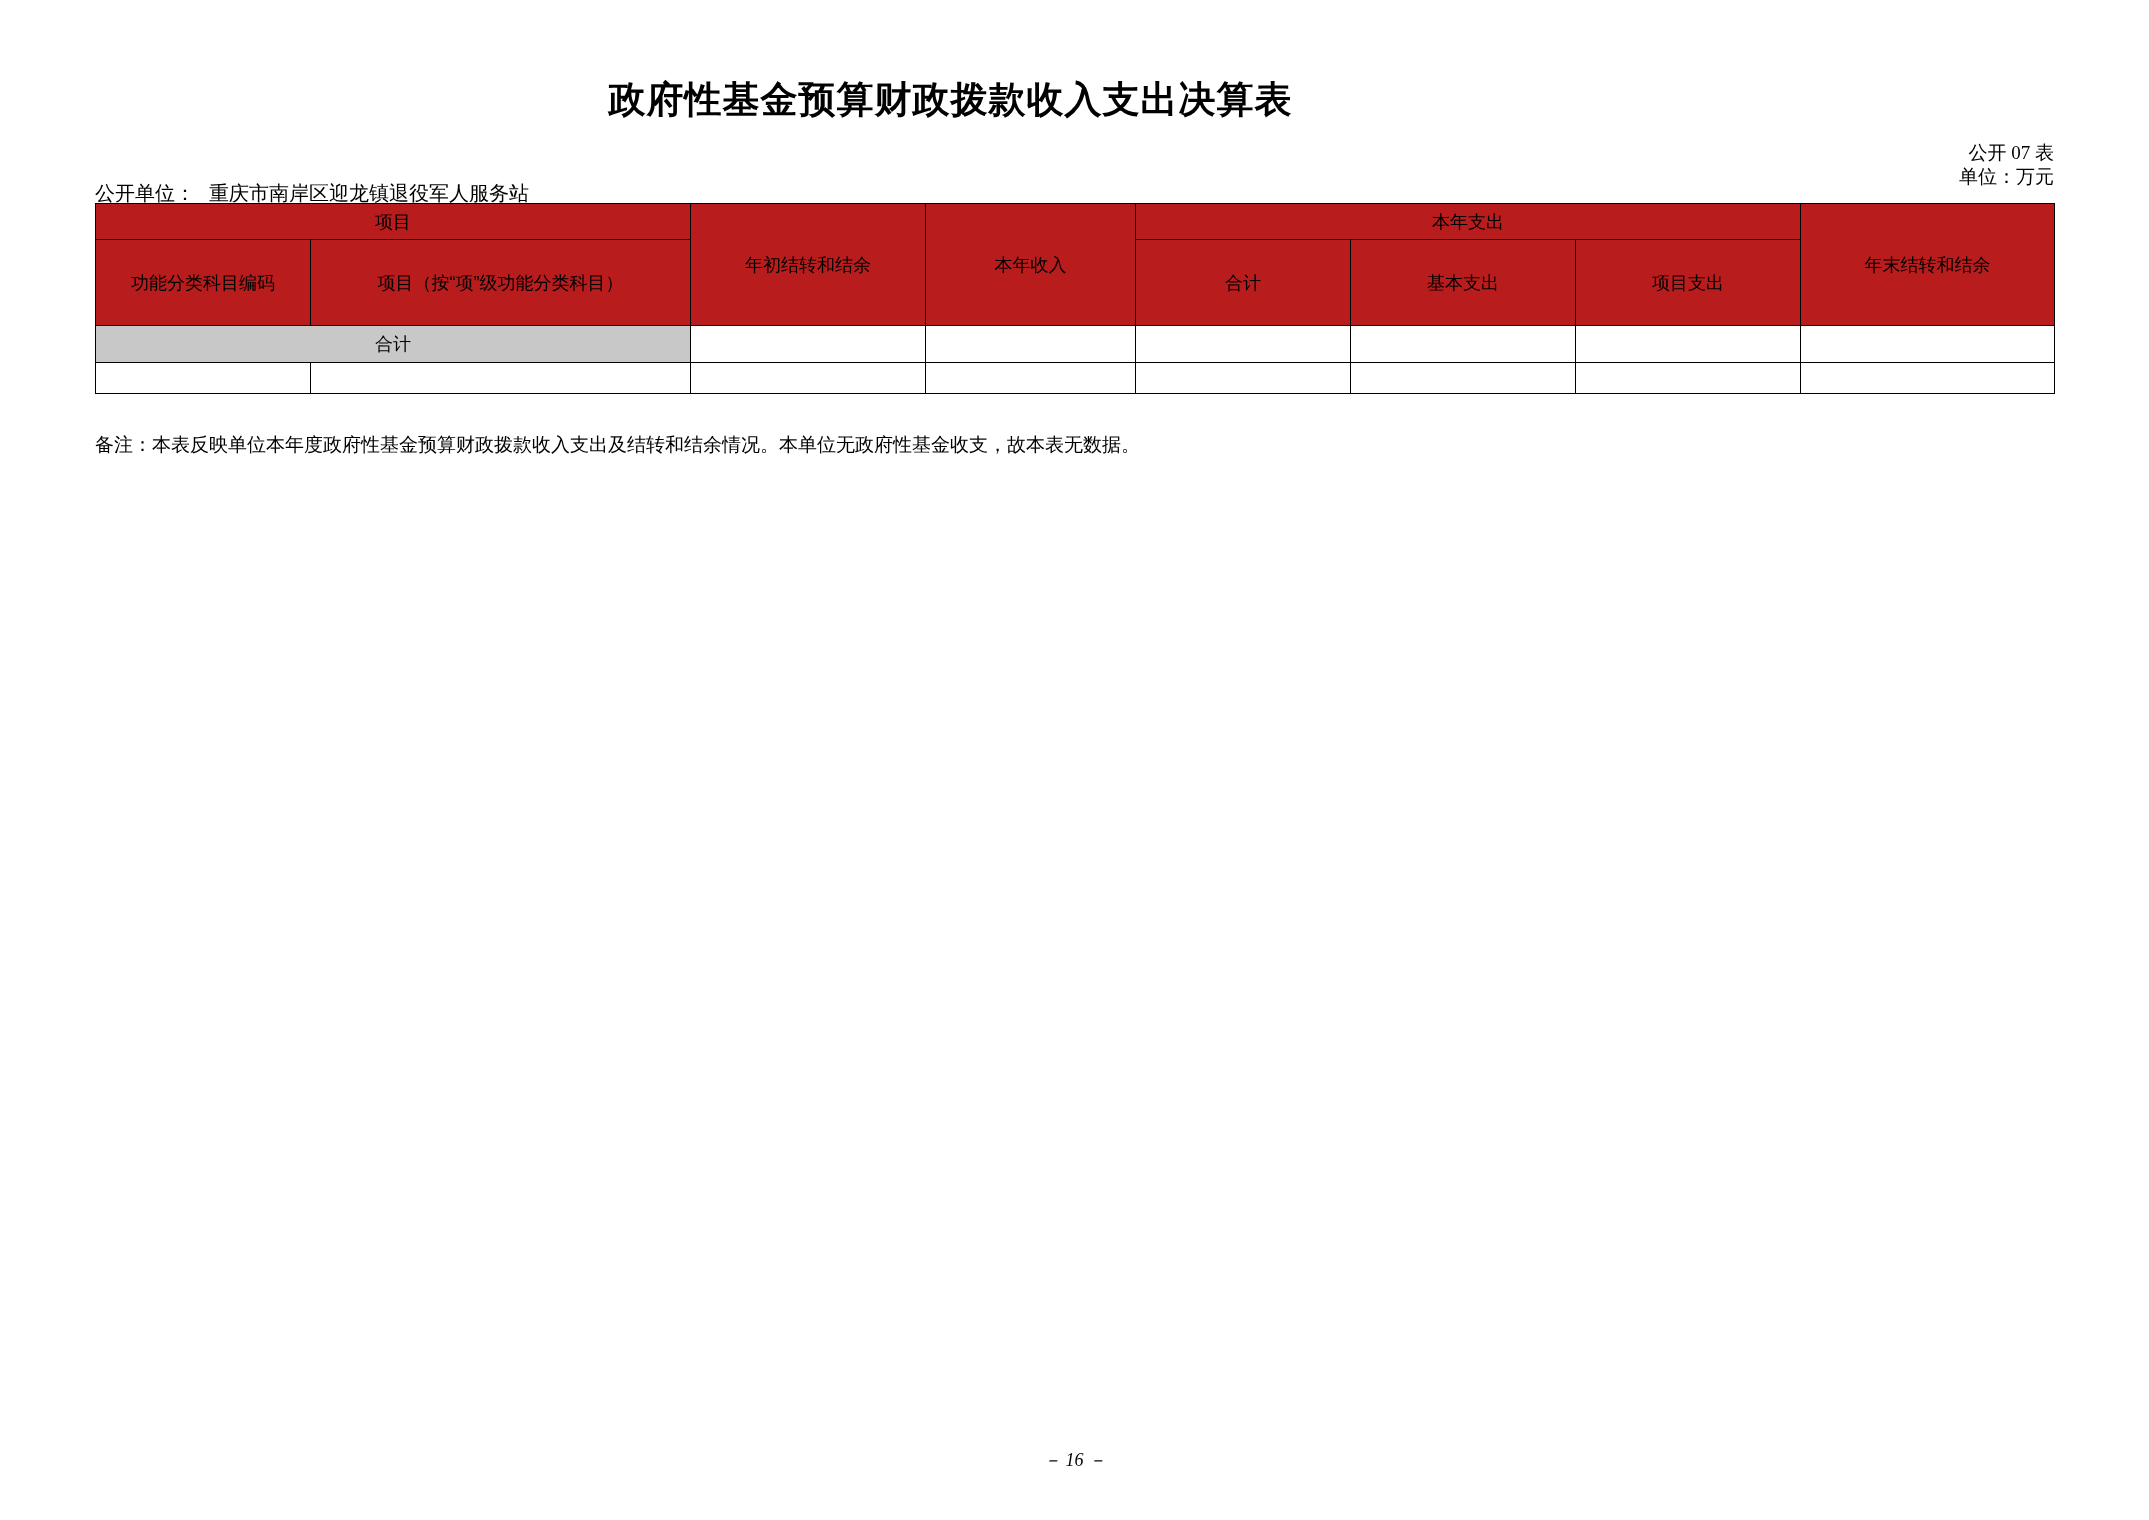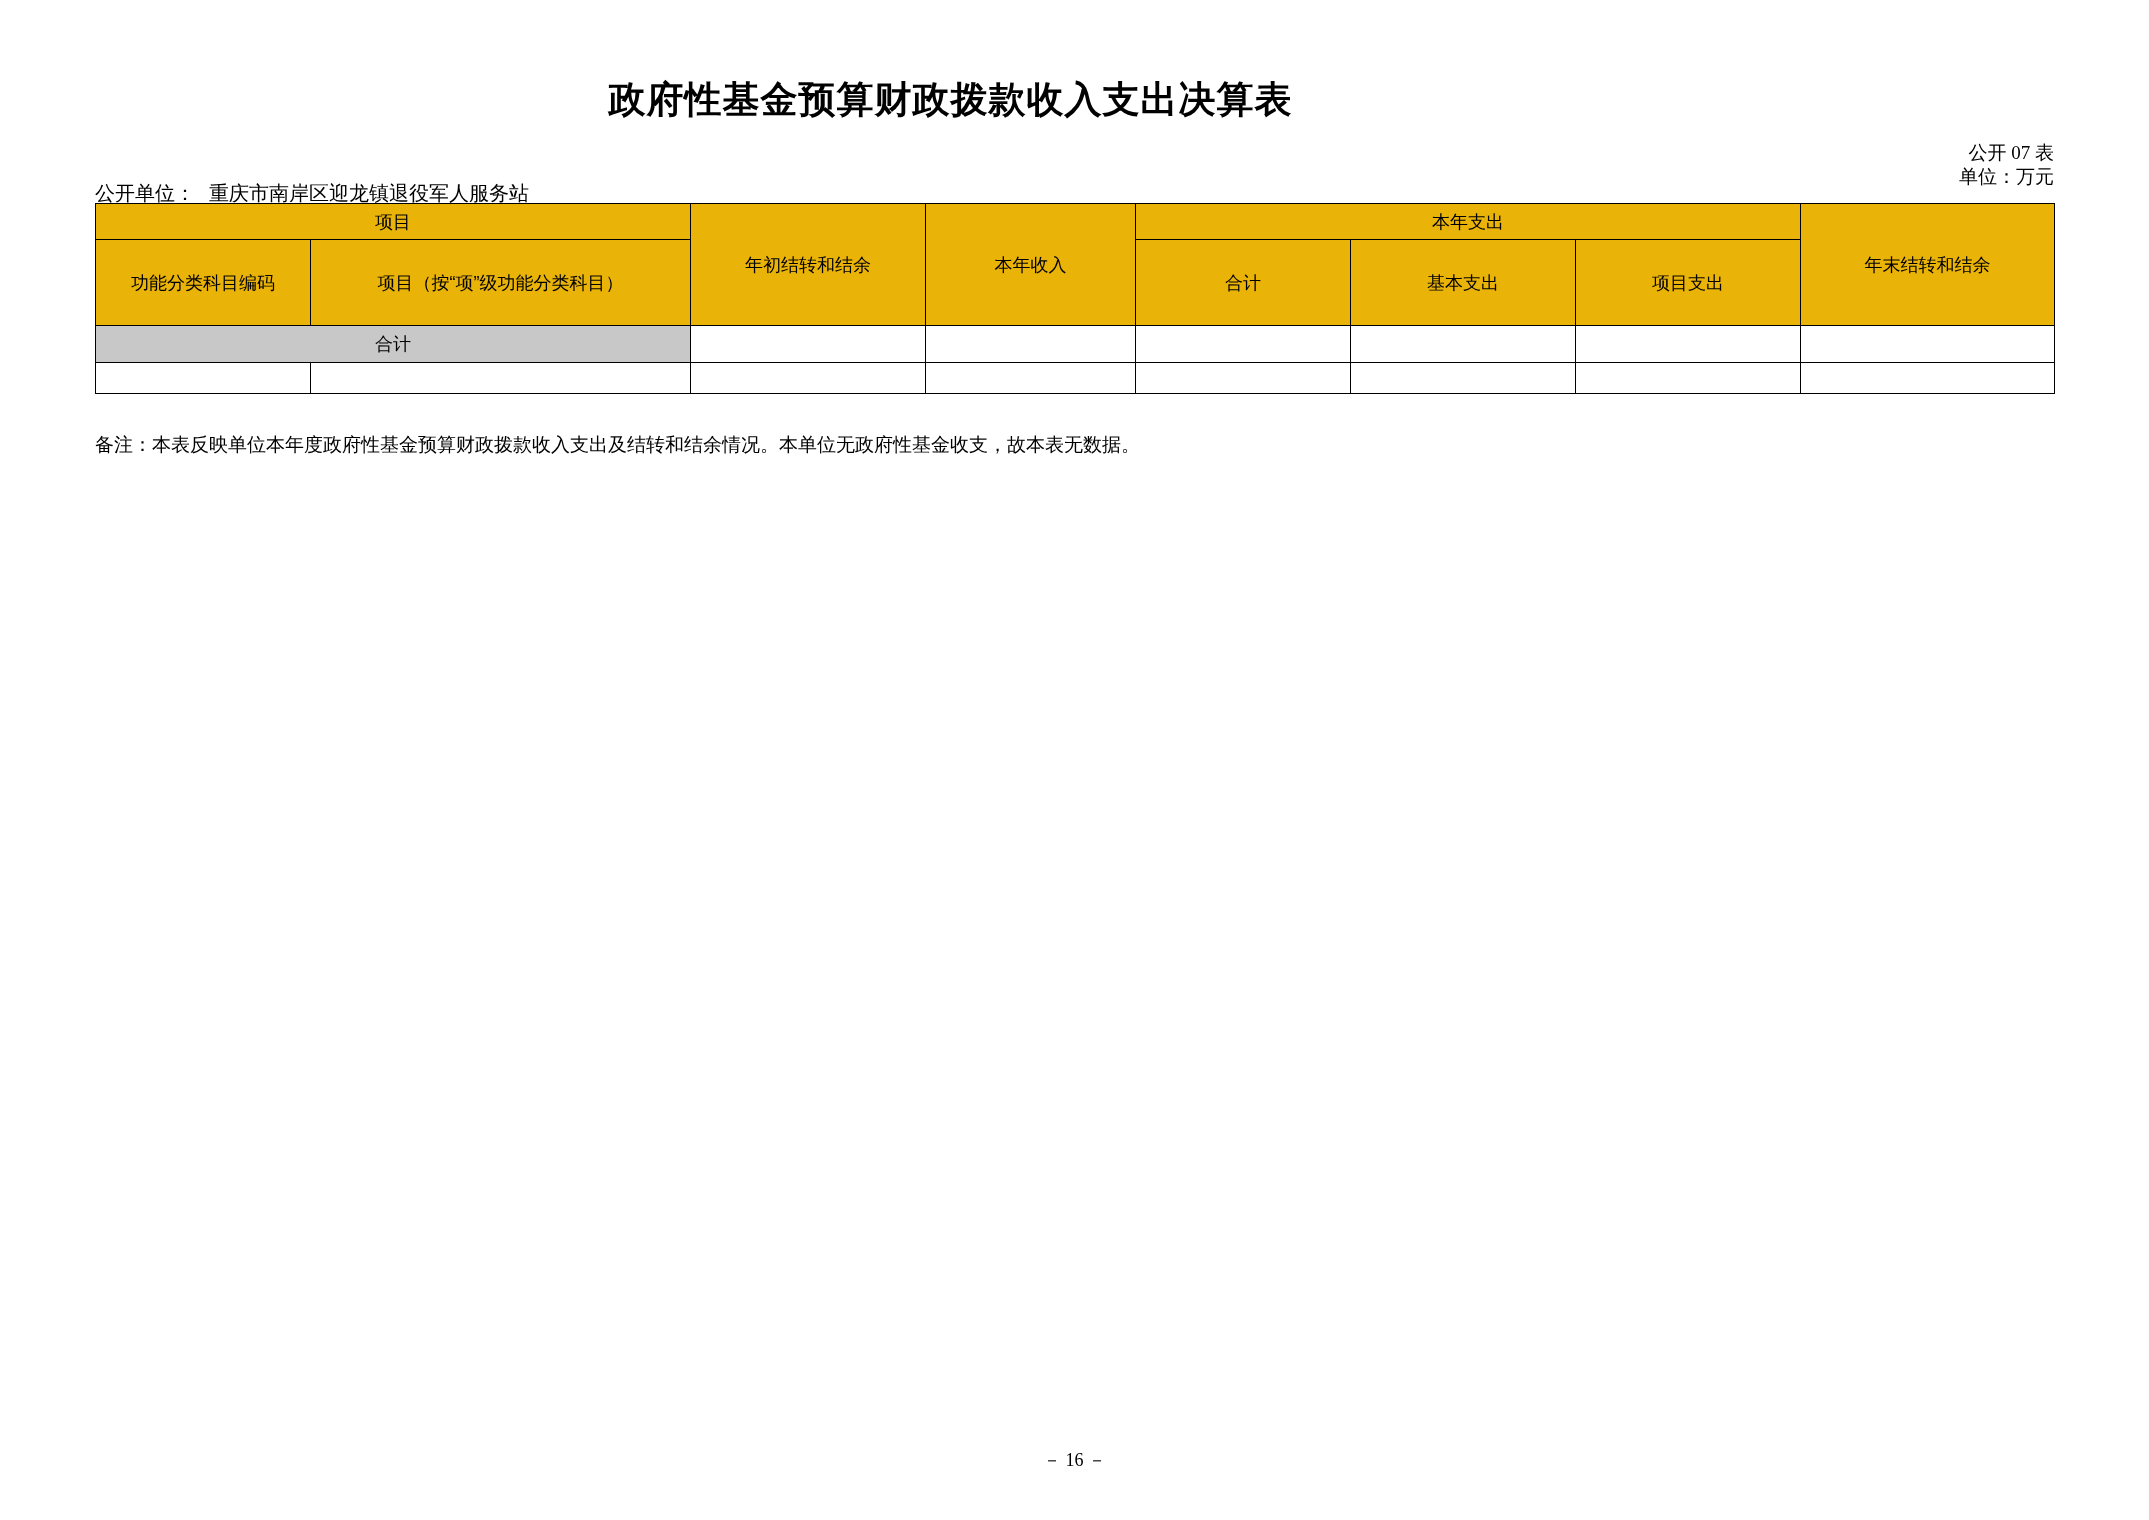--- a/index.html
+++ b/index.html
@@ -69,21 +69,21 @@
   table.main th, table.main td {
     border: 1px solid #000000;
     font-size: 18px;
     font-weight: normal;
     text-align: center;
     vertical-align: middle;
     font-family: "Liberation Sans", "DejaVu Sans", sans-serif;
     padding: 0;
   }
   table.main th {
-    background: #eab308;
+    background: #b91c1c;
   }
   .h-group {
     height: 36px;
   }
   .h-sub {
     height: 86px;
     padding-left: 8px;
   }
   .row-total td {
     height: 36px;
@@ -101,20 +101,21 @@
     font-size: 19px;
     white-space: nowrap;
   }
   .page-num {
     position: absolute;
     left: 0;
     bottom: 48px;
     width: 2149px;
     text-align: center;
     font-size: 18px;
+    font-style: italic;
   }
 </style>
 </head>
 <body>
 
 <div class="page">
 
   <div class="title">政府性基金预算财政拨款收入支出决算表</div>
 
   <div class="form-no">公开 07 表</div>

